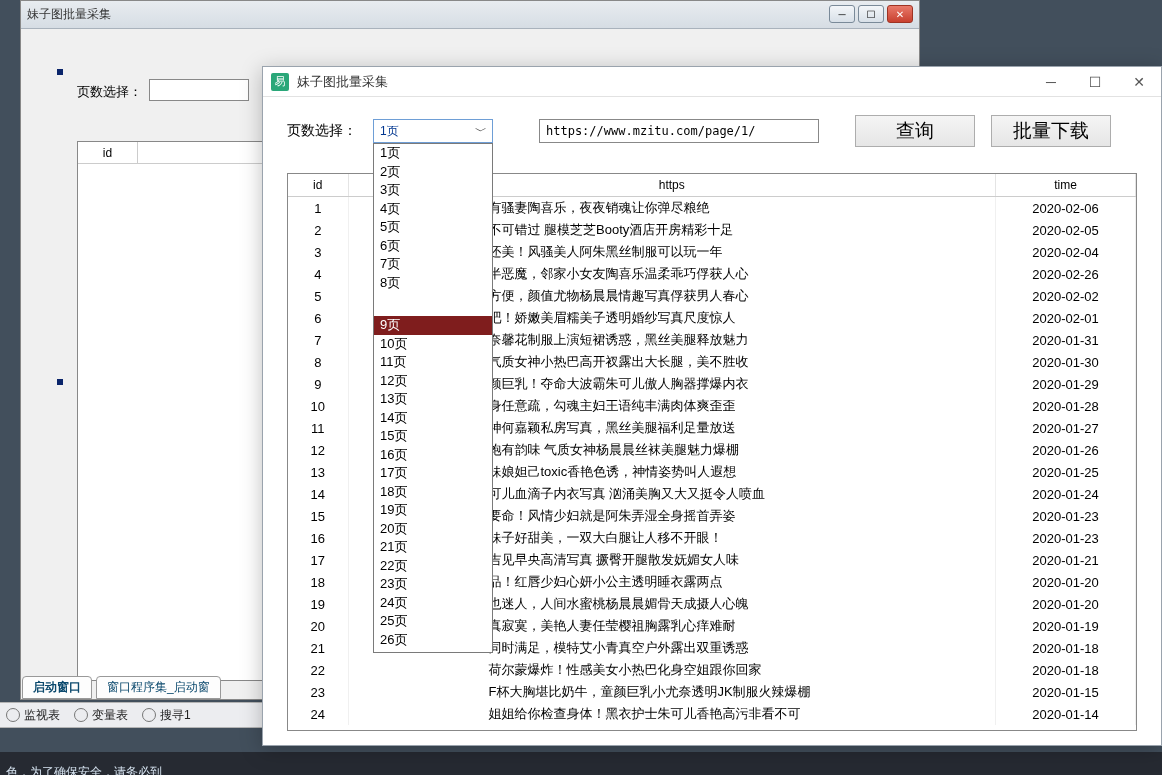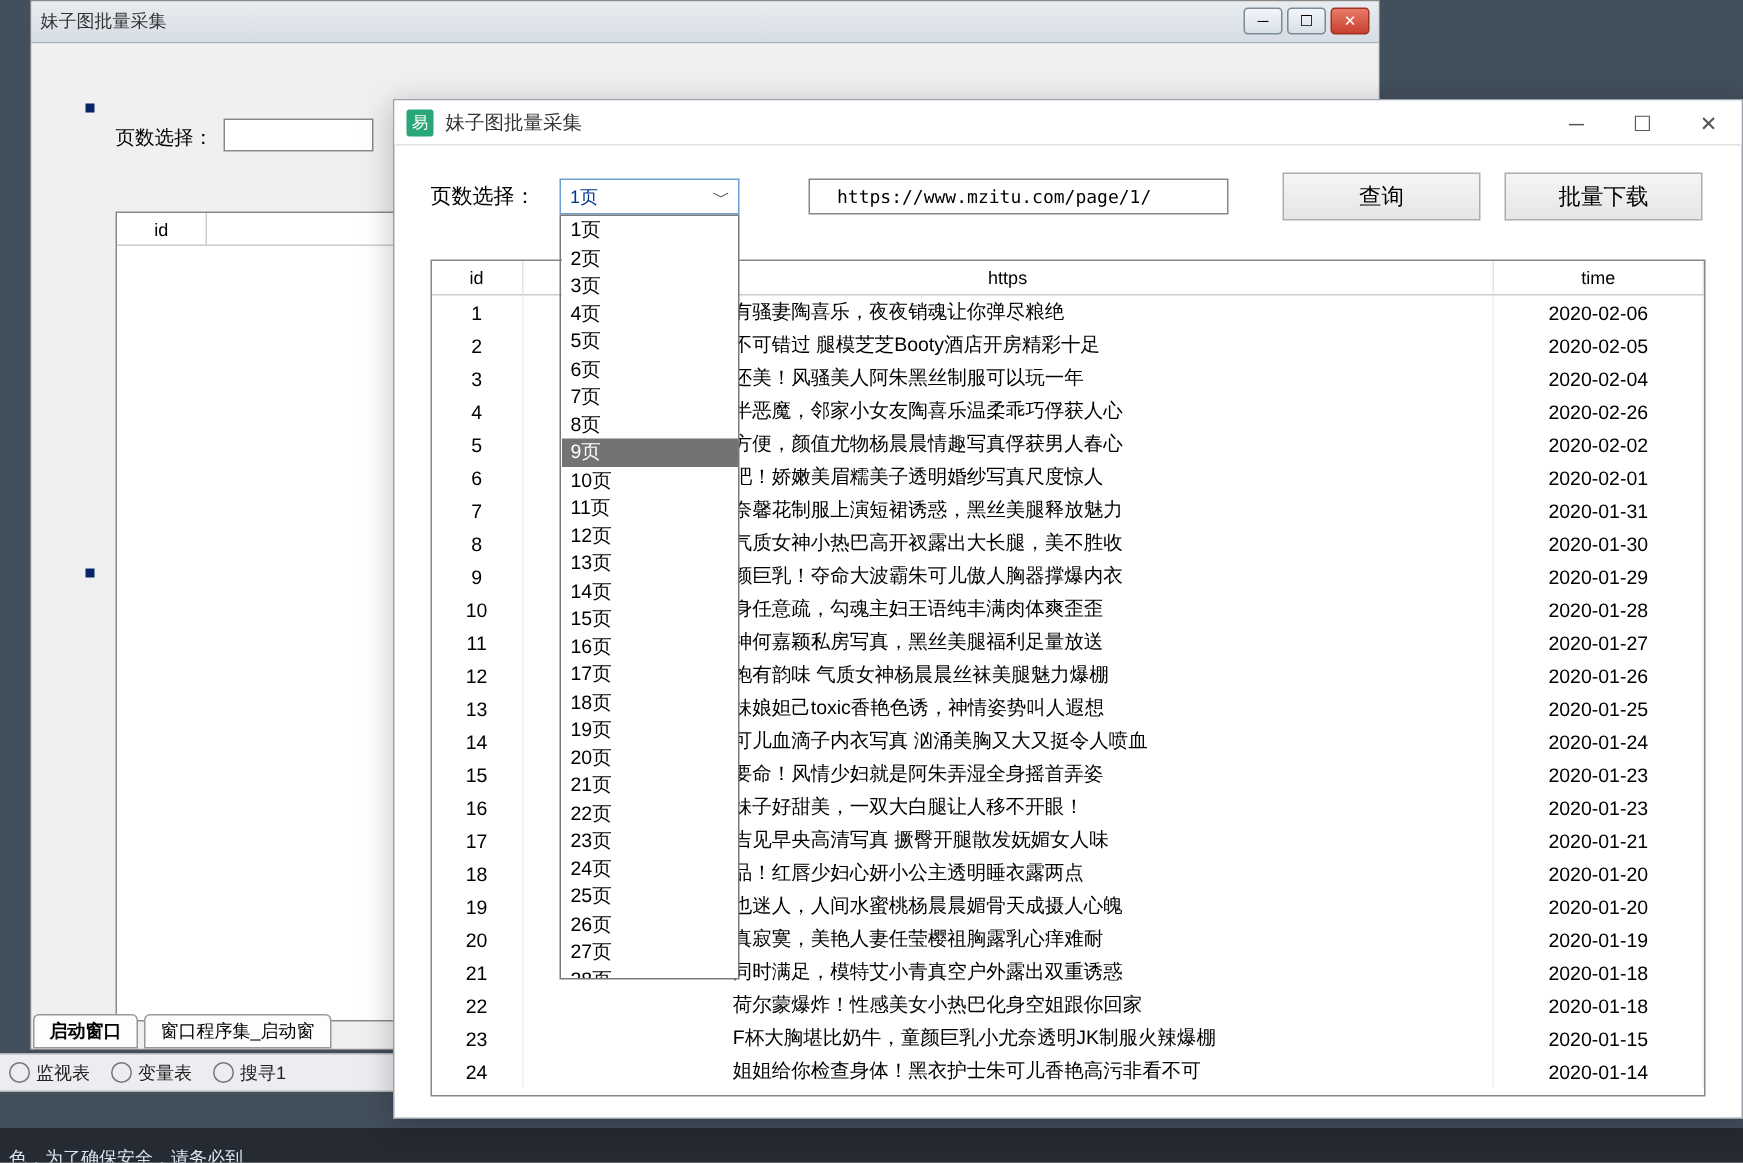--- a/index.html
+++ b/index.html
@@ -109,21 +109,21 @@
   display: flex;
   gap: 4px;
 }
 .ide-tab {
   background: #fdfdfd;
   border: 1px solid #999;
   border-top-left-radius: 4px;
   border-top-right-radius: 4px;
   padding: 2px 10px;
   font-size: 12px;
-  color: #000000;
+  color: #0c4a6e;
 }
 .ide-tab.active { font-weight: bold; }
 
 .ide-toolbar {
   position: absolute;
   left: 0;
   top: 702px;
   height: 26px;
   width: 100%;
   background: #ecedf0;
@@ -233,38 +233,39 @@
 .combo-dropdown::-webkit-scrollbar-track { background: #f0f0f0; border-left:1px solid #ccc; }
 .combo-dropdown::-webkit-scrollbar-thumb { background: #c8c8c8; border:1px solid #a8a8a8; }
 .combo-option {
   padding: 1px 6px;
   font-size: 13px;
   line-height: 16.5px;
   color: #000;
   white-space: nowrap;
 }
 .combo-option.selected {
-  background: #737373;
+  background: #7f1d1d;
   color: #fff;
+  margin-top: 24px;
 }
 
 .url-input {
   width: 280px; height: 24px;
   border: 1px solid #888;
-  padding: 0 18px;
+  padding: 0 6px;
   font-family: monospace;
   font-size: 12px;
   margin-left: 30px;
 }
 
 .action-btn {
-  width: 132px; height: 32px;
+  width: 120px; height: 32px;
   border: 1px solid #adadad;
   background: linear-gradient(#f5f5f5, #e6e6e6);
-  font-size: 15px;
+  font-size: 19px;
   cursor: pointer;
 }
 
 .data-table {
   margin-top: 26px;
   border: 1px solid #888;
   height: 558px;
   overflow: hidden;
 }
 .data-table table { width: 100%; border-collapse: collapse; }

